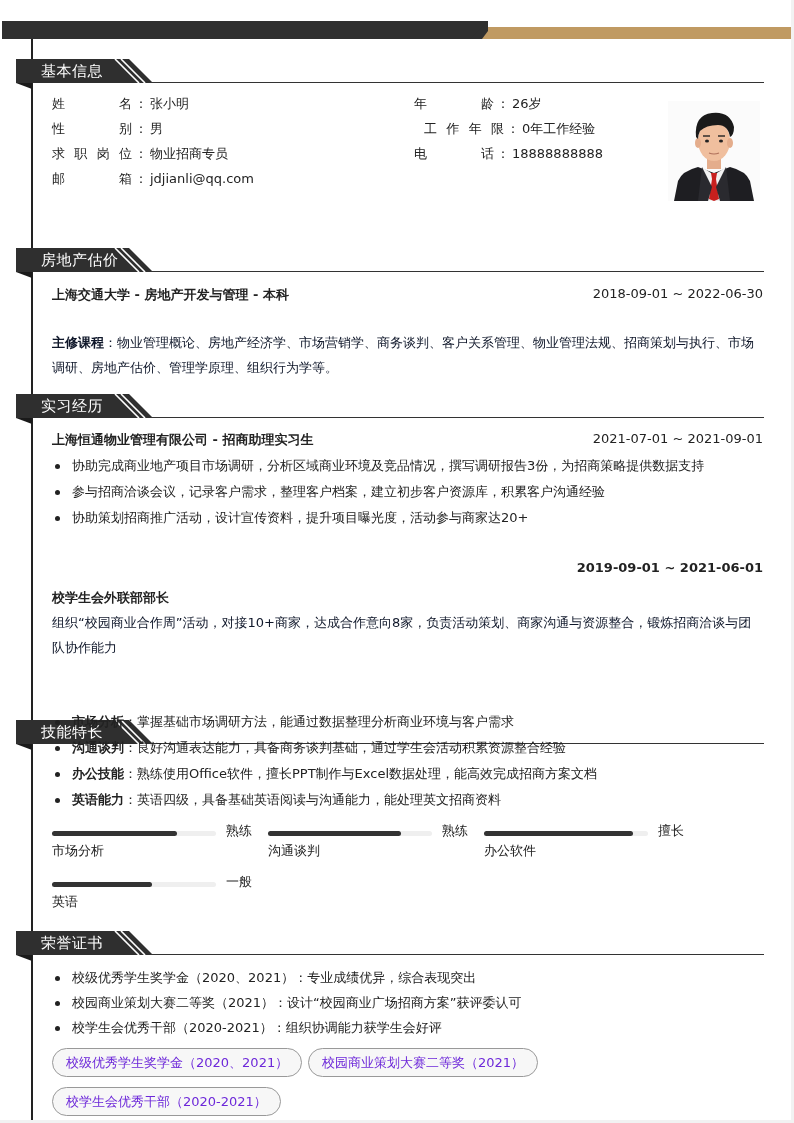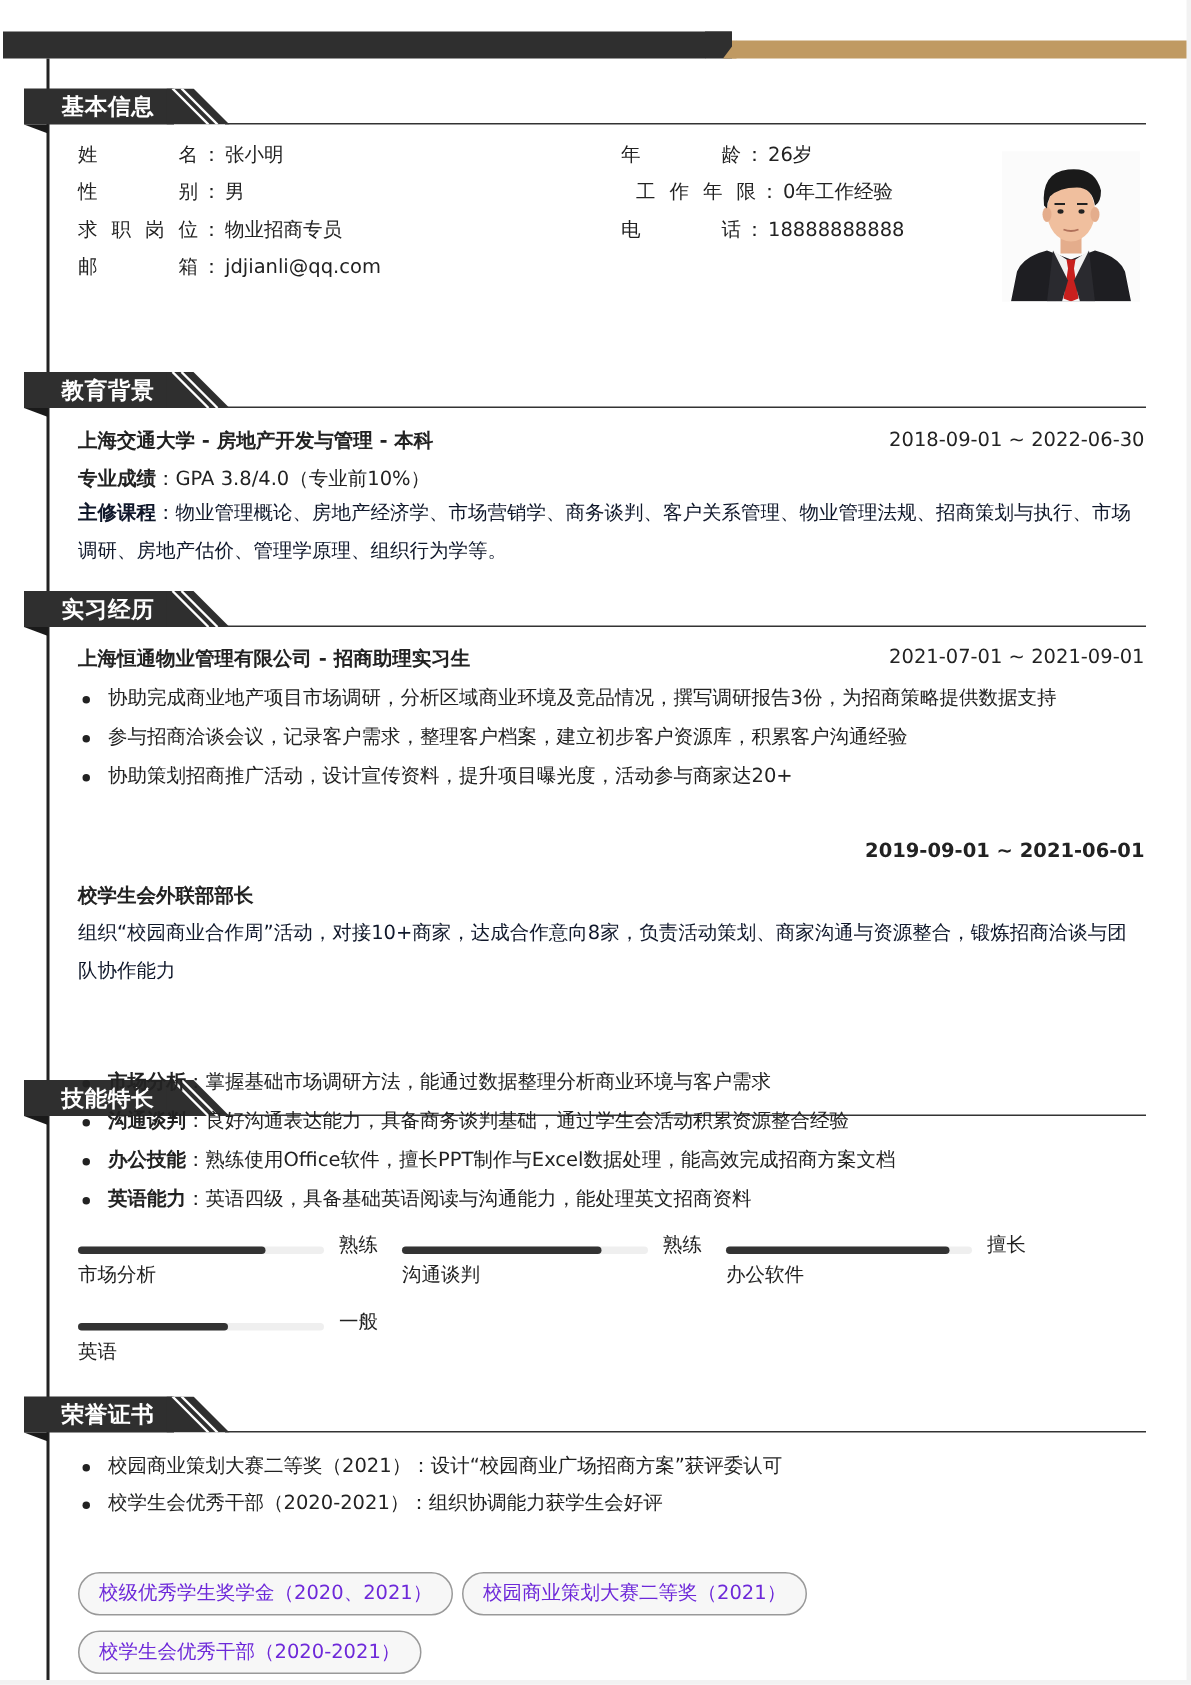--- a/index.html
+++ b/index.html
@@ -13,21 +13,21 @@
   .top-gold { position: absolute; left: 488px; top: 27px; width: 305px; height: 12px; background: #c09a62; }
   .top-gold-cut { position: absolute; left: 482px; top: 27px; width: 0; height: 0; border-bottom: 12px solid #c09a62; border-left: 9px solid transparent; }
 
   
   .left-rail { position: absolute; left: 31px; top: 39px; width: 2px; height: 1084px; background: #222; }
 
   
   .section { position: absolute; left: 0; width: 791px; }
   .sec-head { position: relative; height: 24px; }
   .sec-tab { position: absolute; left: 16px; top: 0; height: 24px; width: 100px; background: #2f2f2f; }
-  .sec-tab-label { position: absolute; left: 41px; top: 0; height: 24px; line-height: 24px; color: #fff; font-size: 15px; font-weight: bold; letter-spacing: 0.5px; }
+  .sec-tab-label { position: absolute; left: 41px; top: 0; height: 24px; line-height: 24px; color: #fff; font-size: 15px; font-weight: normal; letter-spacing: 0.5px; }
   .sec-stripes { position: absolute; left: 111px; top: 0; width: 42px; height: 24px; }
   .sec-fold { position: absolute; left: 16px; top: 24px; width: 0; height: 0; border-top: 6px solid #1a1a1a; border-left: 16px solid transparent; }
   .sec-line { position: absolute; left: 150px; top: 23px; width: 614px; height: 1px; background: #333; }
 
   .row { position: absolute; font-size: 13px; line-height: 18px; color: #222; white-space: nowrap; }
   .bold { font-weight: bold; }
   .date { position: absolute; right: 28px; font-size: 13px; color: #222; }
   .para { position: absolute; left: 52px; width: 712px; font-size: 13px; line-height: 25px; color: #0f172a; }
   .bullet-list { position: absolute; left: 52px; width: 712px; list-style: none; }
   .bullet-list li { position: relative; padding-left: 20px; font-size: 13px; line-height: 26px; white-space: nowrap; }
@@ -116,28 +116,27 @@
   </div>
 
   <div class="section" style="top:248px;">
     <div class="sec-head">
       <div class="sec-tab"></div>
       <svg class="sec-stripes" viewBox="0 0 42 24">
           <polygon points="0,0 18,0 42,24 0,24" fill="#2f2f2f"></polygon>
           <line x1="4" y1="0" x2="28" y2="24" stroke="#fff" stroke-width="1.6"></line>
           <line x1="10" y1="0" x2="34" y2="24" stroke="#fff" stroke-width="1.6"></line>
         </svg>
-      <div class="sec-tab-label">教育背景</div>
+      <div class="sec-tab-label">房地产估价</div>
       <div class="sec-fold"></div>
       <div class="sec-line"></div>
     </div>
   </div>
   <div class="row bold" style="left:52px; top:286px;">上海交通大学 - 房地产开发与管理 - 本科</div>
   <div class="date" style="top:286px;">2018-09-01 ~ 2022-06-30</div>
-  <div class="row" style="left:52px; top:311px;"><span class="bold">专业成绩</span><span>：GPA 3.8/4.0（专业前10%）</span></div>
   <div class="para" style="top:330px;"><span class="bold">主修课程</span><span>：物业管理概论、房地产经济学、市场营销学、商务谈判、客户关系管理、物业管理法规、招商策划与执行、市场调研、房地产估价、管理学原理、组织行为学等。</span></div>
 
   <div class="section" style="top:394px;">
     <div class="sec-head">
       <div class="sec-tab"></div>
       <svg class="sec-stripes" viewBox="0 0 42 24">
           <polygon points="0,0 18,0 42,24 0,24" fill="#2f2f2f"></polygon>
           <line x1="4" y1="0" x2="28" y2="24" stroke="#fff" stroke-width="1.6"></line>
           <line x1="10" y1="0" x2="34" y2="24" stroke="#fff" stroke-width="1.6"></line>
         </svg>
@@ -214,20 +213,21 @@
           <polygon points="0,0 18,0 42,24 0,24" fill="#2f2f2f"></polygon>
           <line x1="4" y1="0" x2="28" y2="24" stroke="#fff" stroke-width="1.6"></line>
           <line x1="10" y1="0" x2="34" y2="24" stroke="#fff" stroke-width="1.6"></line>
         </svg>
       <div class="sec-tab-label">荣誉证书</div>
       <div class="sec-fold"></div>
       <div class="sec-line"></div>
     </div>
   </div>
   <ul class="bullet-list" style="top:965px;">
+    <li style="line-height:25px;">校级优秀学生奖学金（2020、2021）：专业成绩优异，综合表现突出</li>
     <li style="line-height:25px;">校园商业策划大赛二等奖（2021）：设计“校园商业广场招商方案”获评委认可</li>
     <li style="line-height:25px;">校学生会优秀干部（2020-2021）：组织协调能力获学生会好评</li>
   </ul>
 
   <div class="chip" style="left:52px; top:1048px;">校级优秀学生奖学金（2020、2021）</div>
   <div class="chip" style="left:308px; top:1048px;">校园商业策划大赛二等奖（2021）</div>
   <div class="chip" style="left:52px; top:1087px;">校学生会优秀干部（2020-2021）</div>
 
 </div>
 

